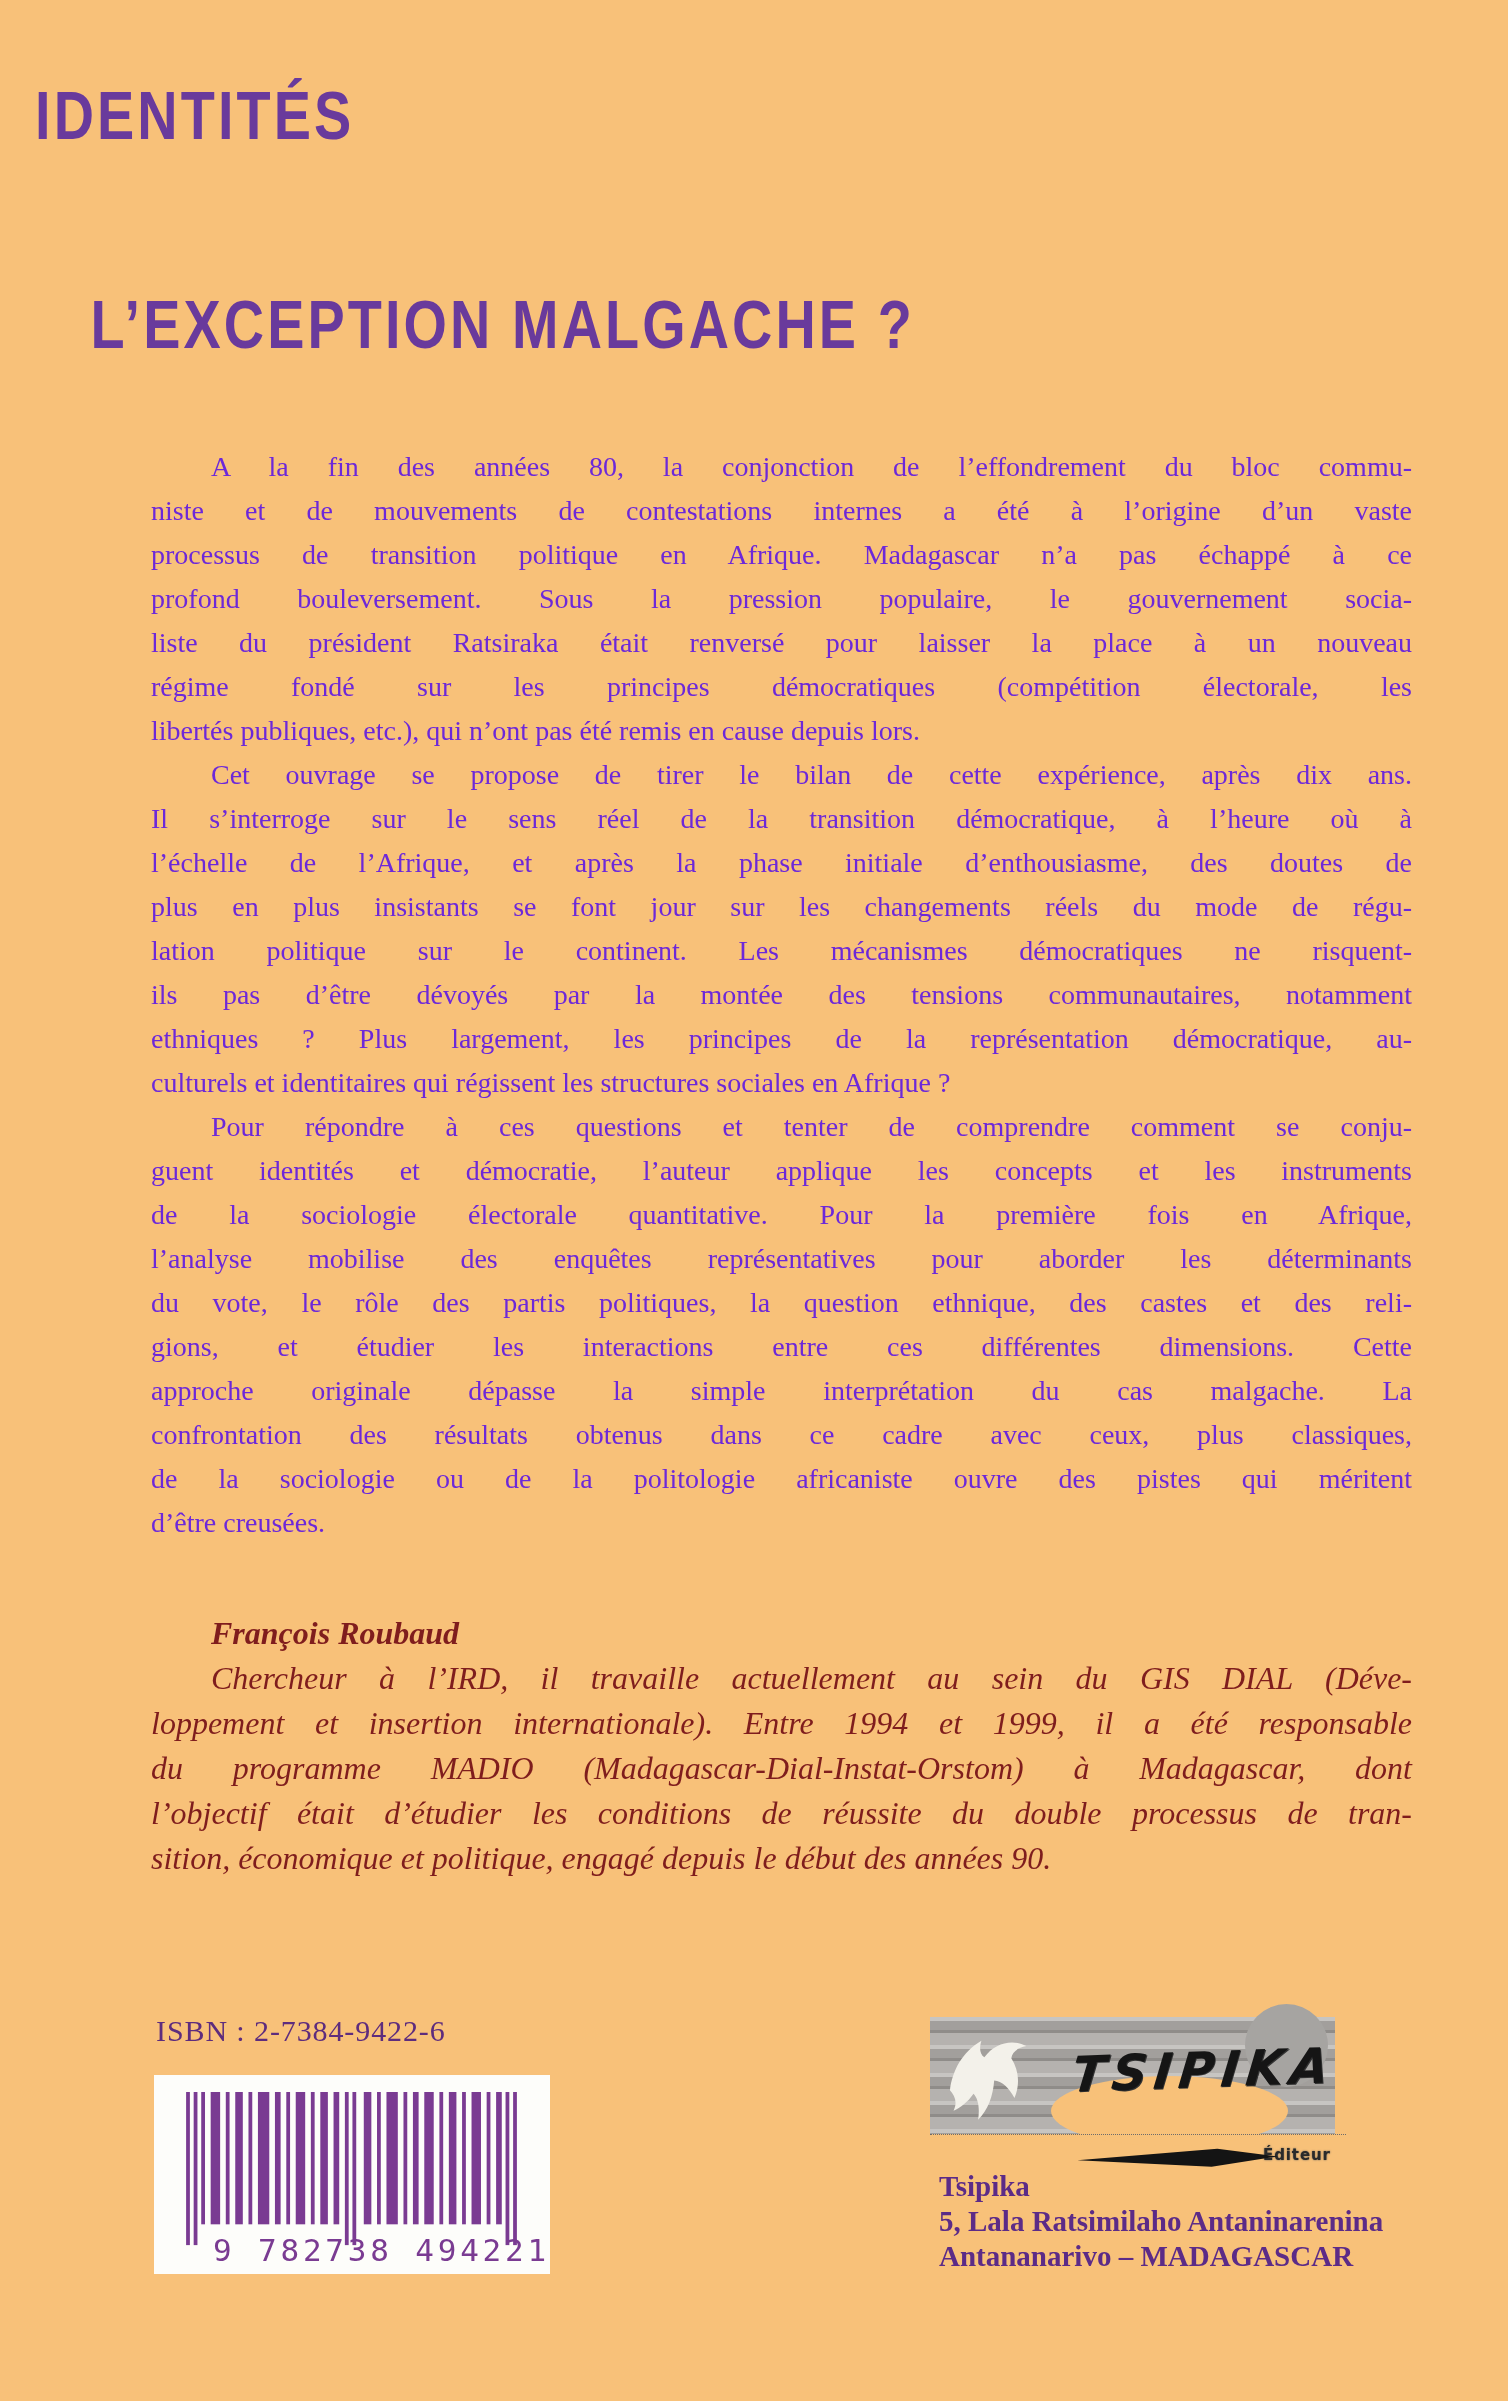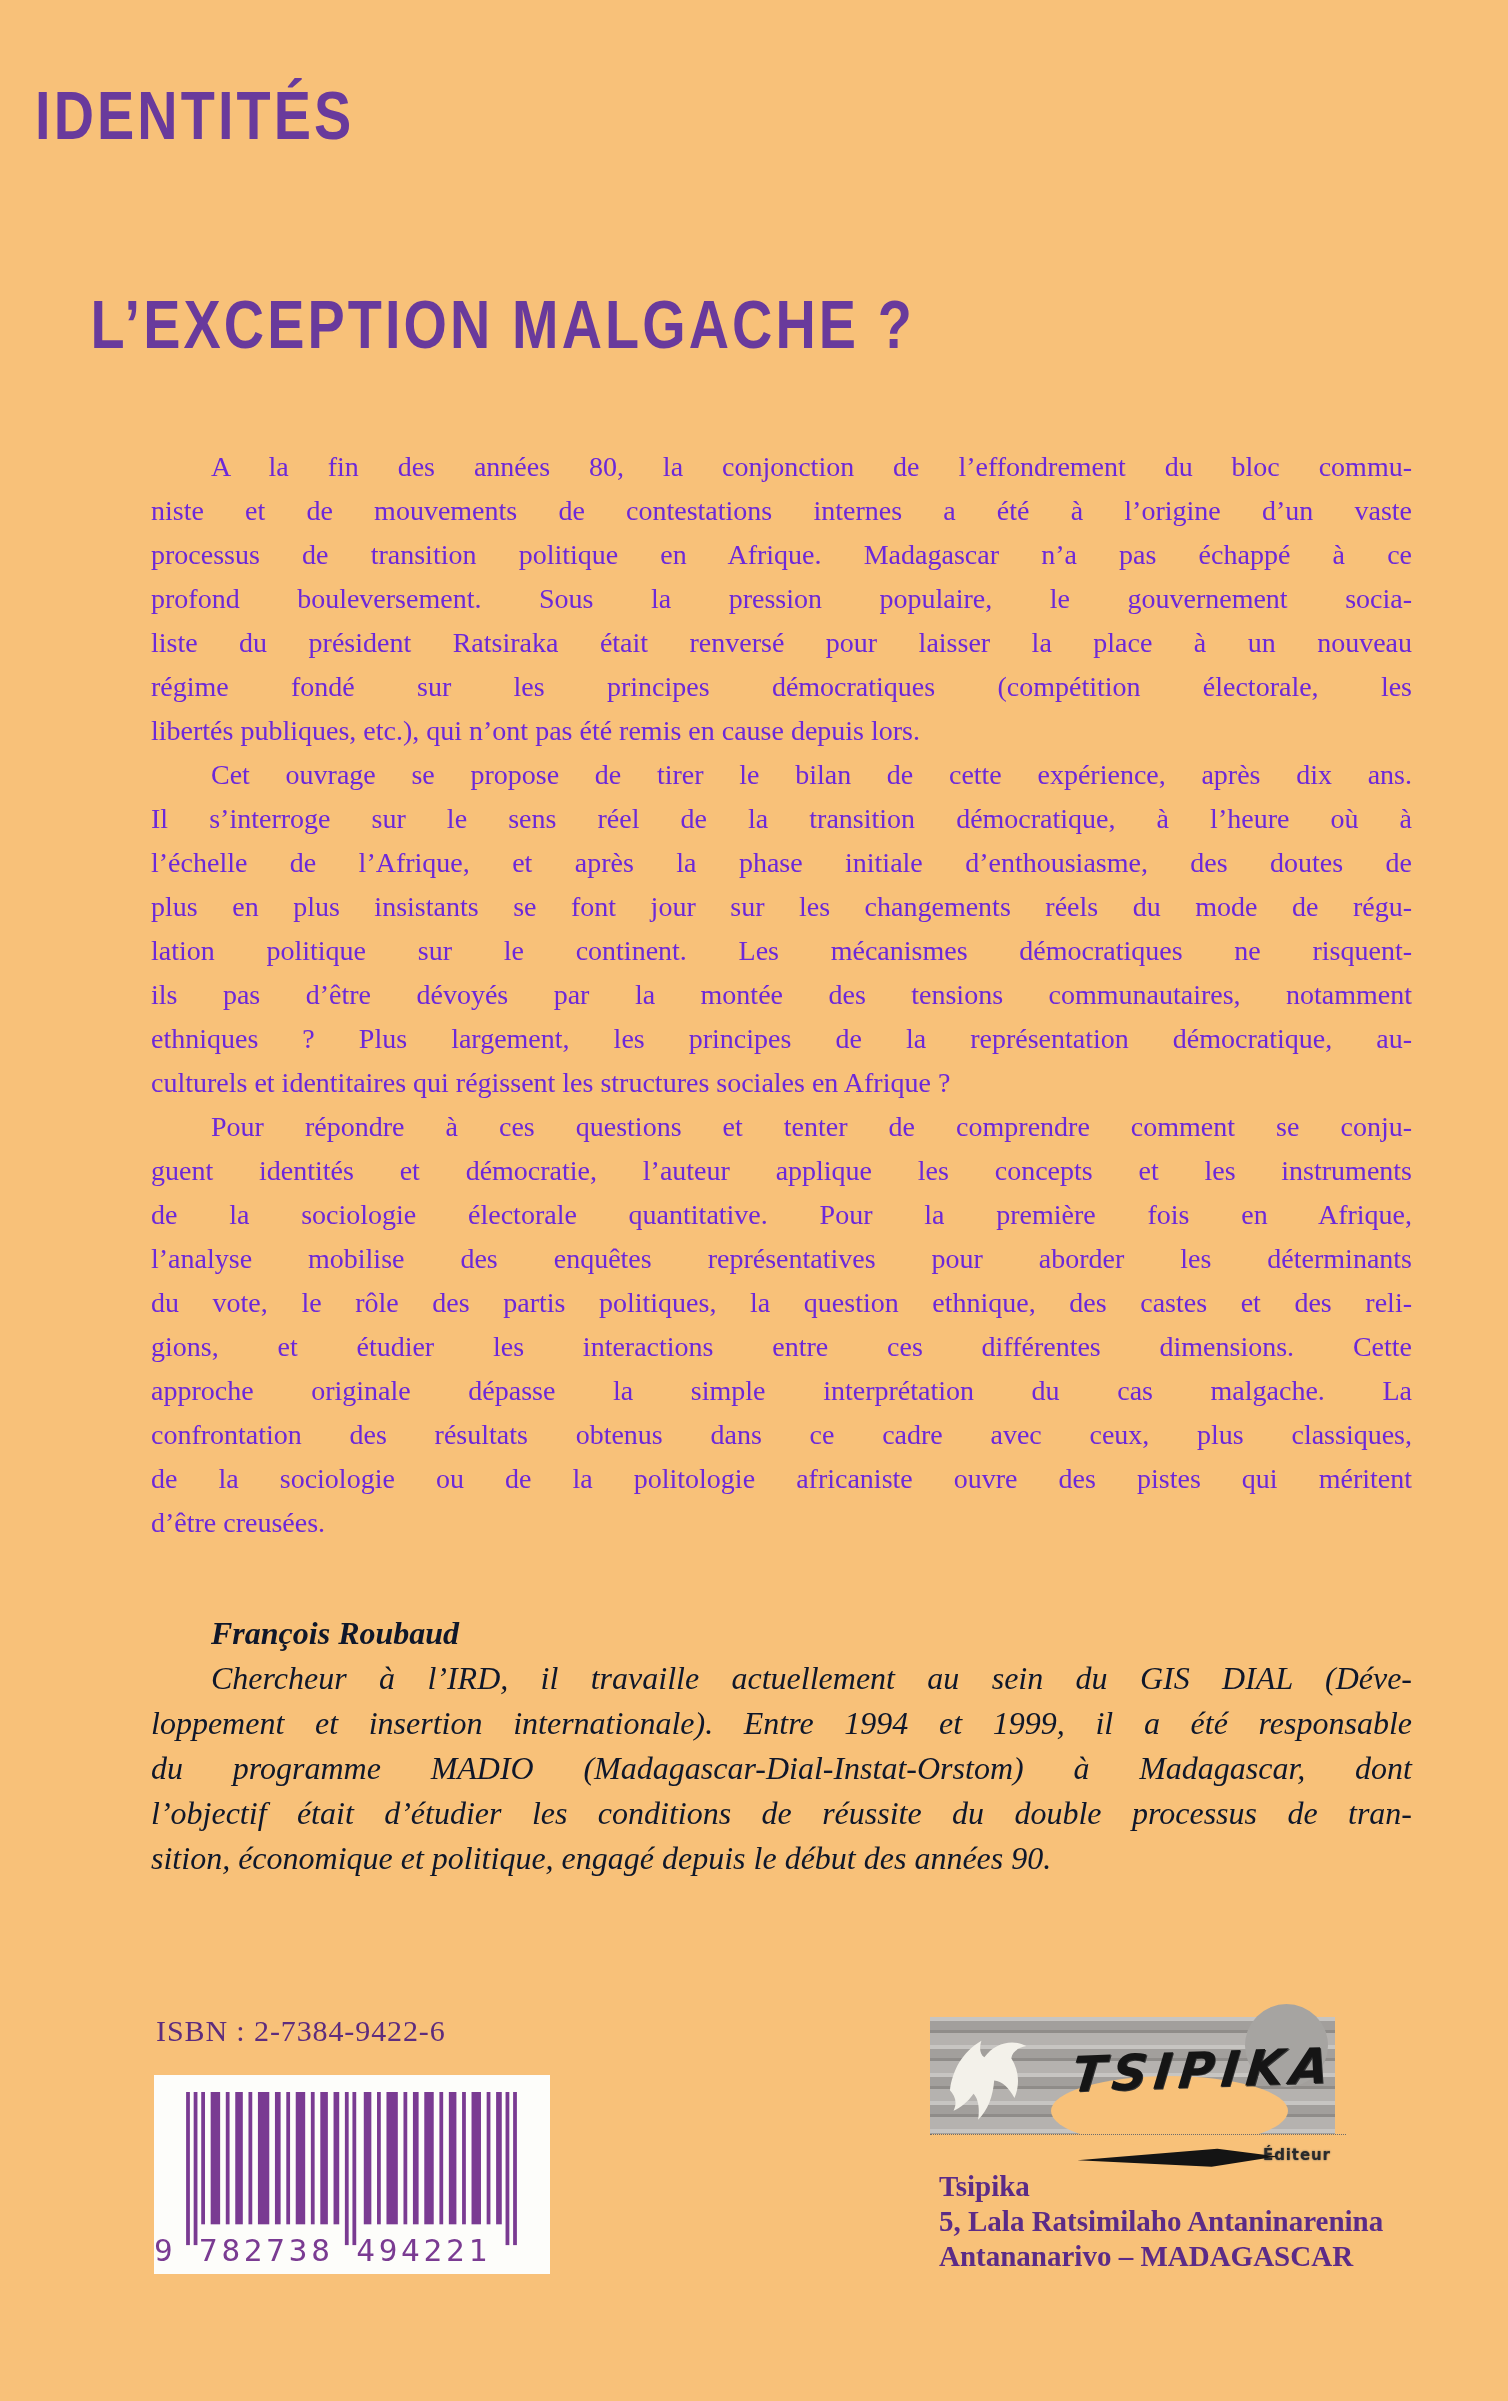--- a/index.html
+++ b/index.html
@@ -18,32 +18,32 @@
 
   
   .body-block{position:absolute;left:151px;top:445px;width:1261px;
               font-size:28px;line-height:44px;color:#6d28d9;}
   .line{text-align:justify;text-align-last:justify;white-space:normal;}
   .para .line:first-child{text-indent:60px;}
   .para .line:last-child{text-align-last:left;}
 
   
   .bio-block{position:absolute;left:151px;top:1611px;width:1261px;
-             font-size:32px;line-height:45px;color:#0f172a;font-style:italic;}
+             font-size:32px;line-height:45px;color:#7f1d1d;font-style:italic;}
   .author-name{font-weight:bold;text-indent:60px;text-align:left;}
   .bio .line:first-child{text-indent:60px;}
   .bio .line:last-child{text-align-last:left;}
 
   
   .isbn{position:absolute;left:156px;top:2008px;font-size:30px;line-height:45px;
         color:#5e2c7d;letter-spacing:0.9px;}
   .barcode-box{position:absolute;left:154px;top:2075px;width:396px;height:199px;
                background:#fdfdfa;}
   .barcode-bars{position:absolute;left:32px;top:17px;}
-  .barcode-digits{position:absolute;left:0;bottom:5.7px;width:100%;text-align:left;
+  .barcode-digits{position:absolute;left:0;bottom:5.7px;width:100%;text-align:right;
                   font-family:"DejaVu Sans Mono",monospace;font-size:31px;
                   letter-spacing:3.8px;color:#7a3b92;}
 
   
   .logo{position:absolute;left:930px;top:2004px;width:418px;height:172px;}
   .banner{position:absolute;left:0;top:13.2px;width:405px;height:117px;
           background:repeating-linear-gradient(180deg,
             #c7c5c2 0 3.8px,#a29f9c 3.8px 13.2px,#8f8c89 13.2px 16px,#b5b2af 16px 28px);}
   .orange-blob{position:absolute;left:121px;top:59px;width:237px;height:70px;
                background:#f8c179;border-radius:50%;}

